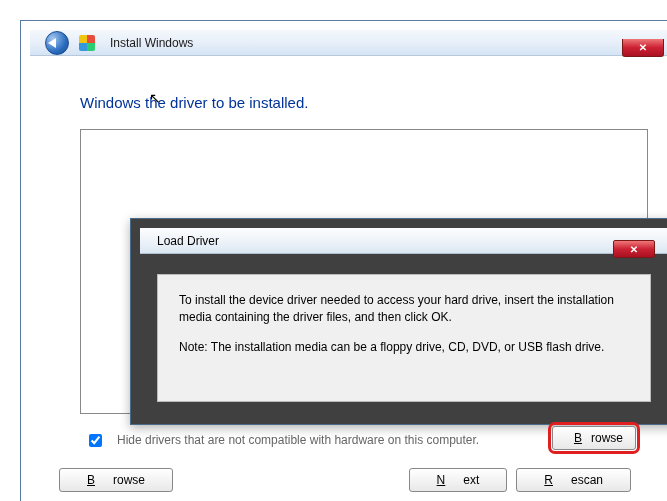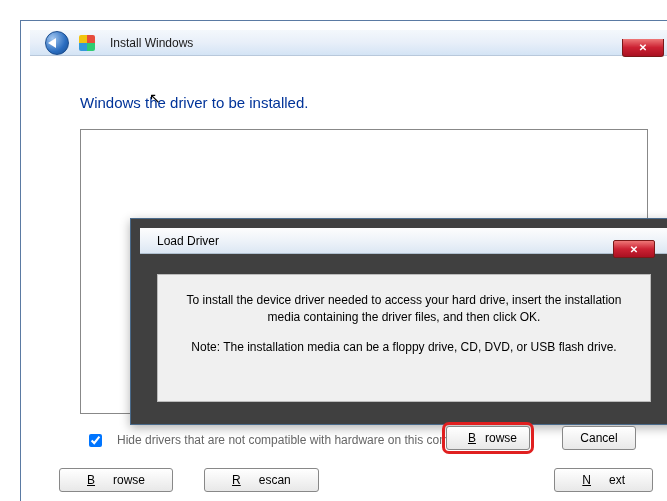--- a/index.html
+++ b/index.html
@@ -27,21 +27,21 @@
     .bottom-bar { position: absolute; left: 20px; right: 20px; bottom: 14px; height: 26px; display: flex; align-items: center; }
     .win-btn { height: 24px; padding: 0 18px; font-size: 12px; background: linear-gradient(to bottom, #fff, #e8e8e8); border: 1px solid #888; border-radius: 3px; margin-right: 22px; cursor: pointer; }
     .next-btn { margin-left: auto; margin-right: 0; }
 
     
     .modal { position: absolute; left: 100px; top: 188px; width: 548px; height: 207px; border: 1px solid #4a6a8a; background: #404040; box-shadow: 0 3px 10px rgba(0,0,0,0.3); }
     .modal-titlebar { height: 26px; background: linear-gradient(to bottom, #fdfdfd 0%, #eef3f9 50%, #dce7f3 100%); border-bottom: 1px solid #b0c0d0; display: flex; align-items: center; padding: 0 8px; position: relative; }
     .modal-title { font-size: 12px; color: #000; }
     .modal-close { position: absolute; right: 4px; top: 3px; width: 42px; height: 18px; background: linear-gradient(to bottom, #e77, #c23 50%, #a12); border: 1px solid #7a1818; border-radius: 2px; display: flex; align-items: center; justify-content: center; color: #fff; font-weight: bold; font-size: 10px; }
     .modal-body { padding: 2px 8px 8px 8px; }
-    .modal-inner { border: 1px solid #bbb; background: #f0f0f0; height: 128px; padding: 8px 12px; font-size: 12px; color: #000; line-height: 1.45; text-align: center; }
+    .modal-inner { border: 1px solid #bbb; background: #f0f0f0; height: 128px; padding: 8px 12px; font-size: 12px; color: #000; line-height: 1.45; }
     .modal-inner p { margin-bottom: 12px; }
     .modal-buttons { display: flex; gap: 14px; justify-content: flex-end; padding: 6px 6px 0 0; }
     .modal-btn { height: 24px; min-width: 74px; padding: 0 12px; font-size: 12px; background: linear-gradient(to bottom, #fff, #e8e8e8); border: 1px solid #888; border-radius: 3px; cursor: pointer; }
     .highlight { outline: 3px solid #e02020; outline-offset: 1px; }
   </style>
 </head>
 <body>
 
 <div class="outer-window">
 
@@ -63,36 +63,35 @@
     <div class="list-frame"></div>
 
     <div class="hide-row">
       <input type="checkbox" checked="" style="">
       <span>Hide drivers that are not compatible with hardware on this computer.</span>
     </div>
   </div>
 
   <div class="bottom-bar">
     <button class="win-btn"><span style="text-decoration:underline">B</span><span>rowse</span></button>
+    <button class="win-btn next-btn"><span style="text-decoration:underline">N</span><span>ext</span></button>
     <button class="win-btn"><span style="text-decoration:underline">R</span><span>escan</span></button>
-    <button class="win-btn next-btn"><span style="text-decoration:underline">N</span><span>ext</span></button>
   </div>
 
   <div class="modal">
     <div class="modal-titlebar">
       <div class="modal-title">Load Driver</div>
       <div class="modal-close">
         <span>✕</span>
       </div>
     </div>
     <div class="modal-body">
       <div class="modal-inner">
         <p>To install the device driver needed to access your hard drive, insert the installation media containing the driver files, and then click OK.</p>
         <p>Note: The installation media can be a floppy drive, CD, DVD, or USB flash drive.</p>
       </div>
       <div class="modal-buttons">
         <button class="modal-btn highlight"><span style="text-decoration:underline">B</span>rowse</button>
-        <button class="modal-btn">Cancel</button>
       </div>
     </div>
   </div>
 
 </div>
 
 </body></html>

